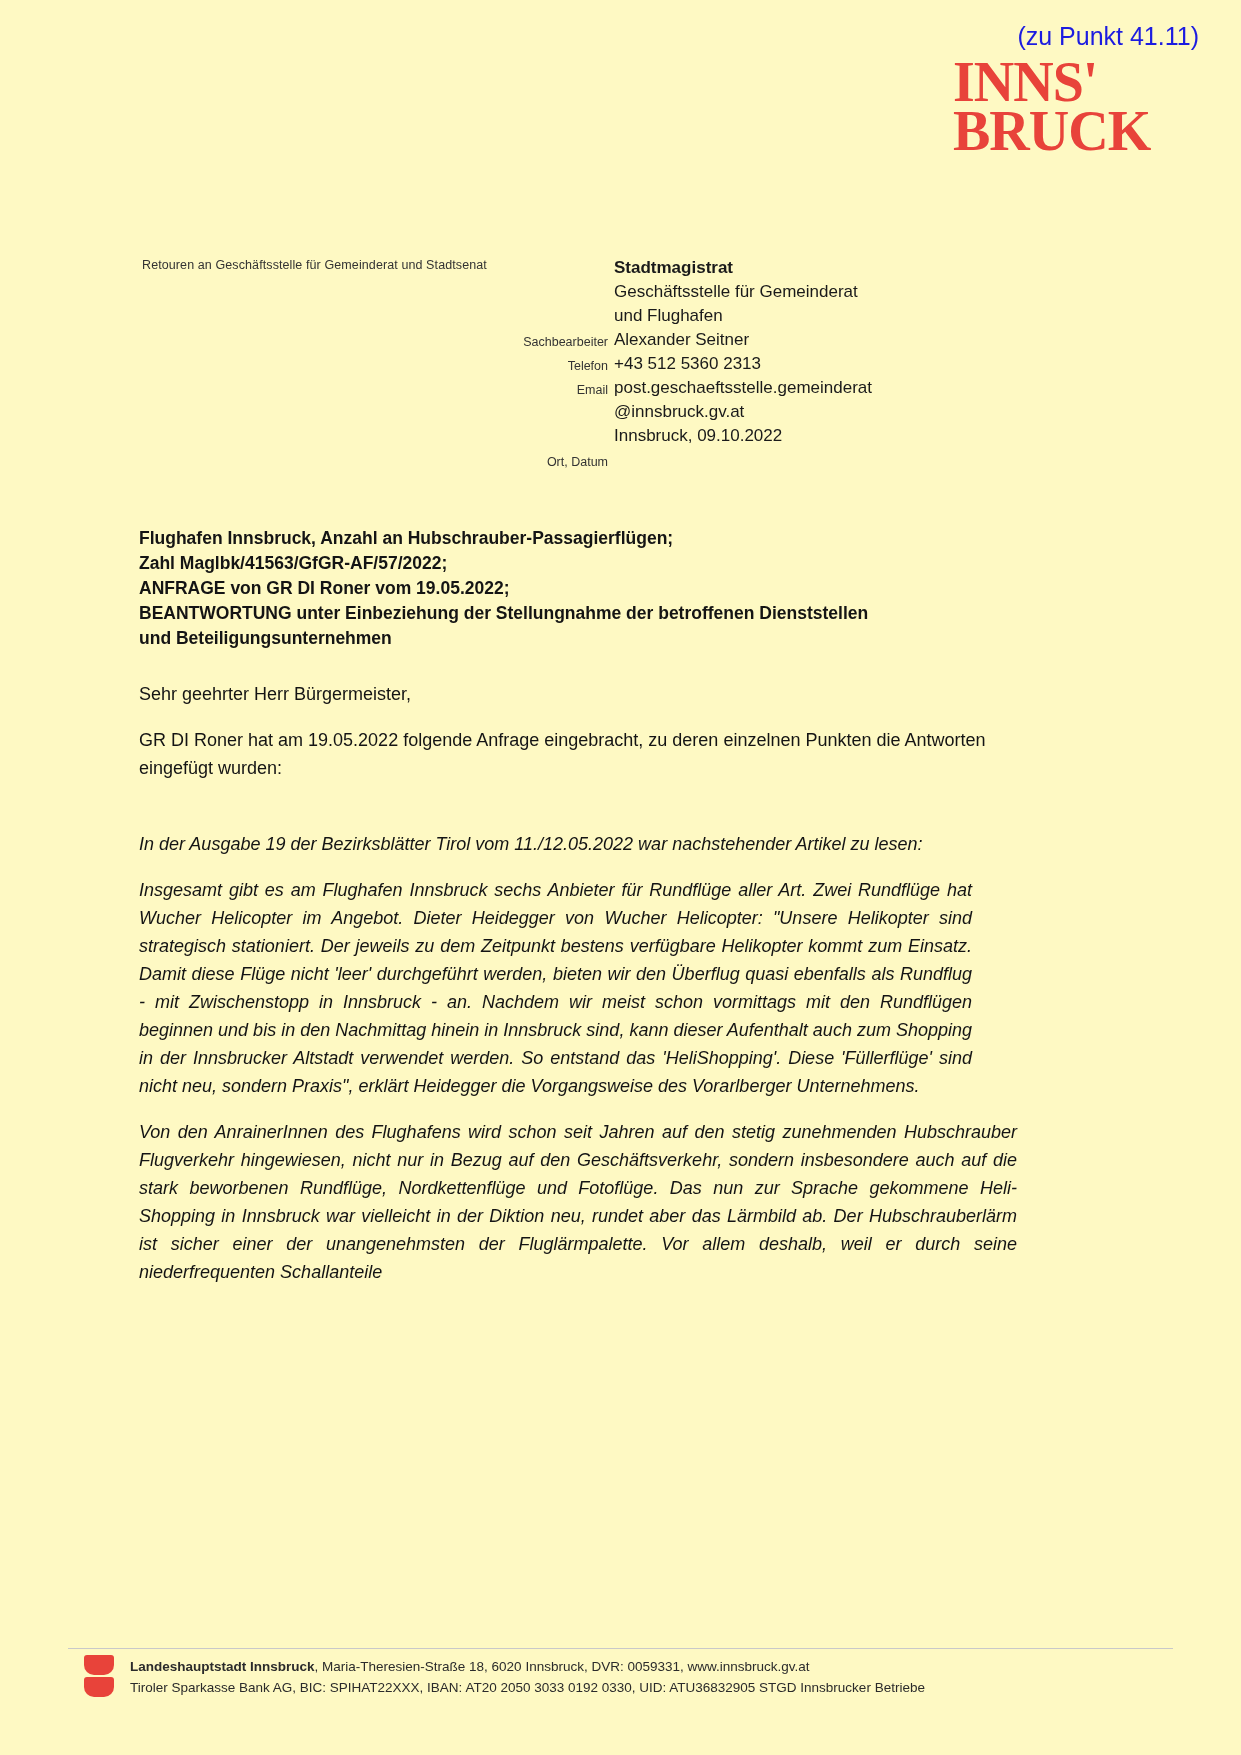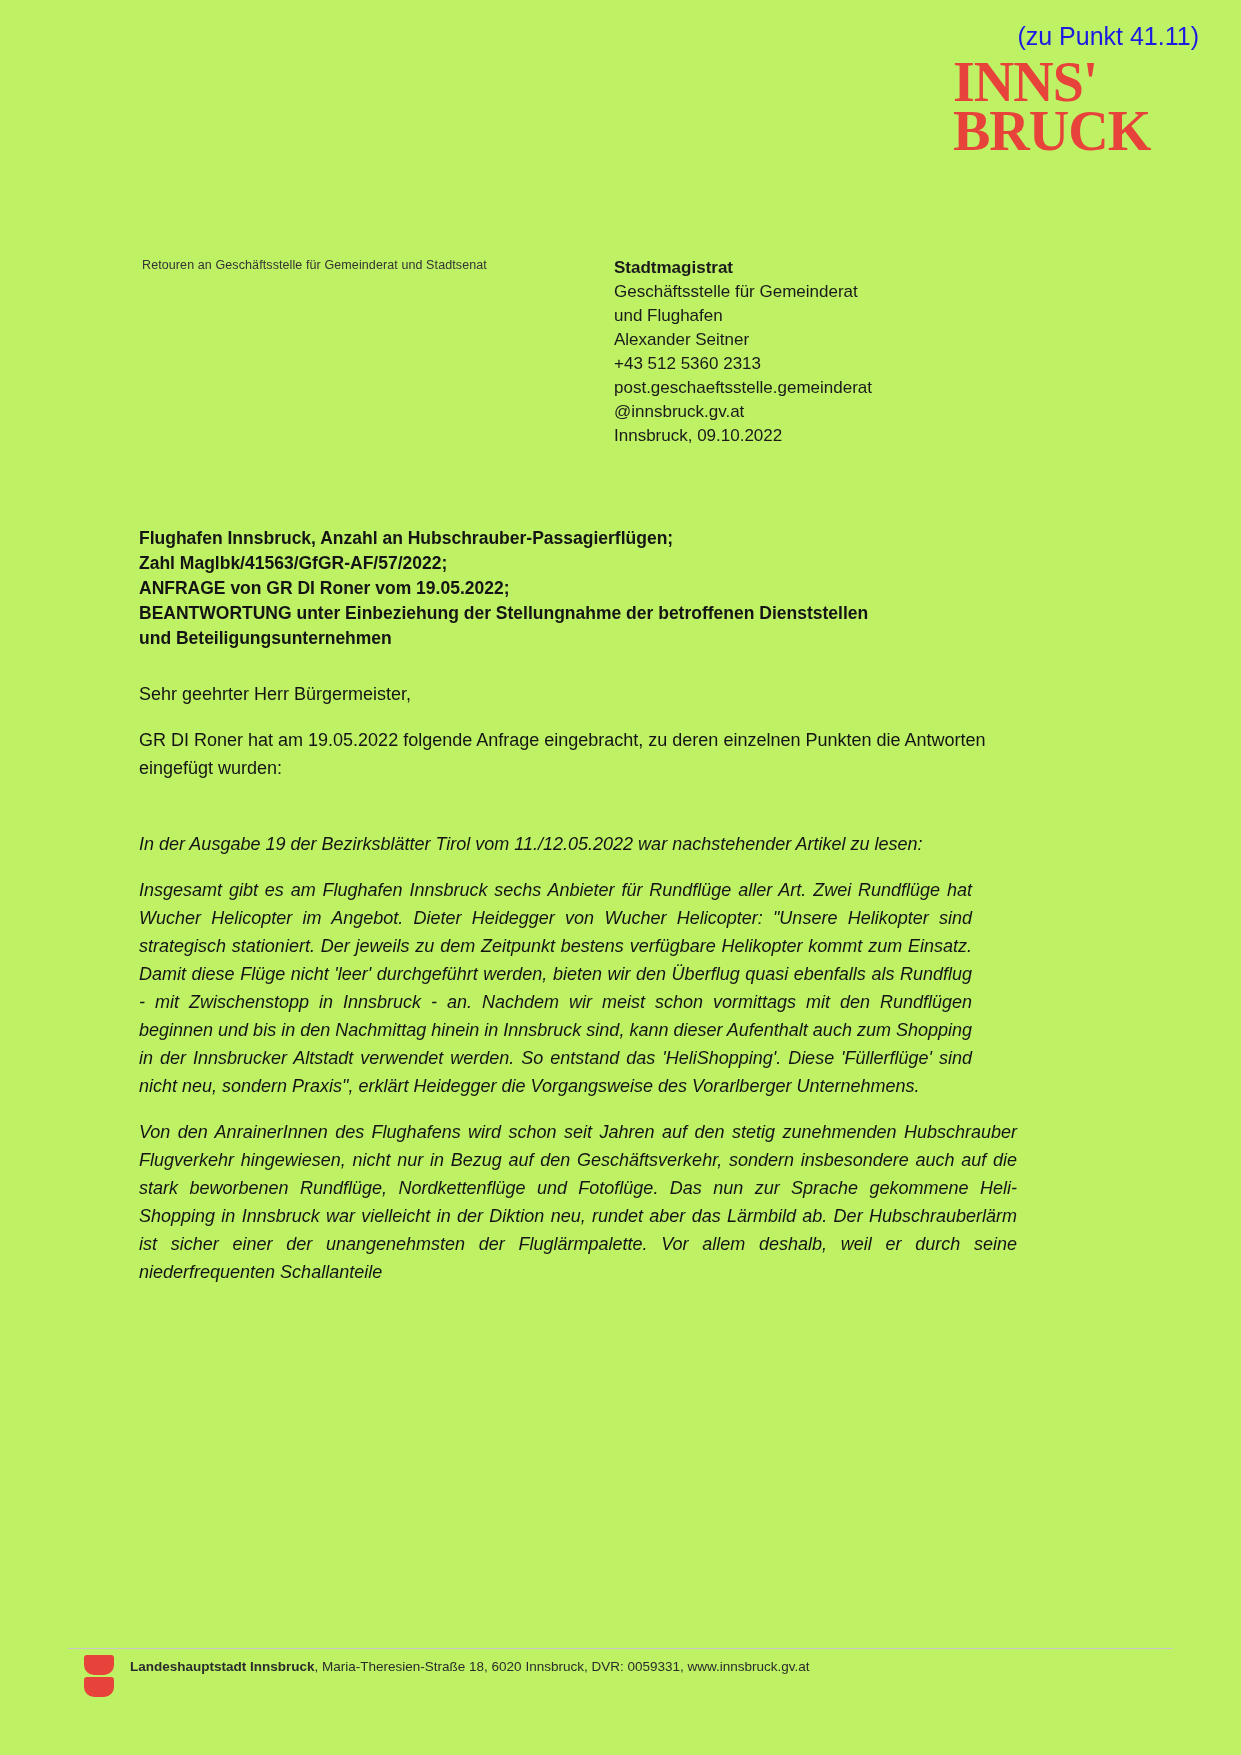--- a/index.html
+++ b/index.html
@@ -8,21 +8,21 @@
     background: #ffffff;
   }
   body {
     font-family: "Liberation Sans", sans-serif;
     color: #1a1a1a;
   }
   .page {
     position: relative;
     width: 1241px;
     height: 1755px;
-    background: #bef264;
+    background: #fef9c3;
     overflow: hidden;
   }
 
   
   .point-ref {
     position: absolute;
     top: 22px;
     right: 42px;
     font-size: 25px;
     color: #1c1ce0;
@@ -172,20 +172,26 @@
   <div class="point-ref">(zu Punkt 41.11)</div>
 
   <div class="logo">
     <span class="l1">INNS'</span>
     <span class="l2">BRUCK</span>
   </div>
 
   <div class="return-line">Retouren an Geschäftsstelle für Gemeinderat und Stadtsenat</div>
 
 
+  <div class="meta-labels">
+    <div class="ml">Sachbearbeiter</div>
+    <div class="ml telefon">Telefon</div>
+    <div class="ml email">Email</div>
+    <div class="ml ort">Ort, Datum</div>
+  </div>
 
   <div class="sender">
     <div class="bold">Stadtmagistrat</div>
     <div>Geschäftsstelle für Gemeinderat</div>
     <div>und Flughafen</div>
     <div>Alexander Seitner</div>
     <div>+43 512 5360 2313</div>
     <div>post.geschaeftsstelle.gemeinderat</div>
     <div>@innsbruck.gv.at</div>
     <div>Innsbruck, 09.10.2022</div>
@@ -212,15 +218,16 @@
 
   <div class="coat">
     <div class="shield"></div>
     <div class="shield2"></div>
   </div>
 
   <div class="footer">
     <div>
       <span class="bold">Landeshauptstadt Innsbruck</span><span>, Maria-Theresien-Straße 18, 6020 Innsbruck, DVR: 0059331, www.innsbruck.gv.at</span>
     </div>
+    <div>Tiroler Sparkasse Bank AG, BIC: SPIHAT22XXX, IBAN: AT20 2050 3033 0192 0330, UID: ATU36832905 STGD Innsbrucker Betriebe</div>
   </div>
 
 </div>
 
 </body></html>

